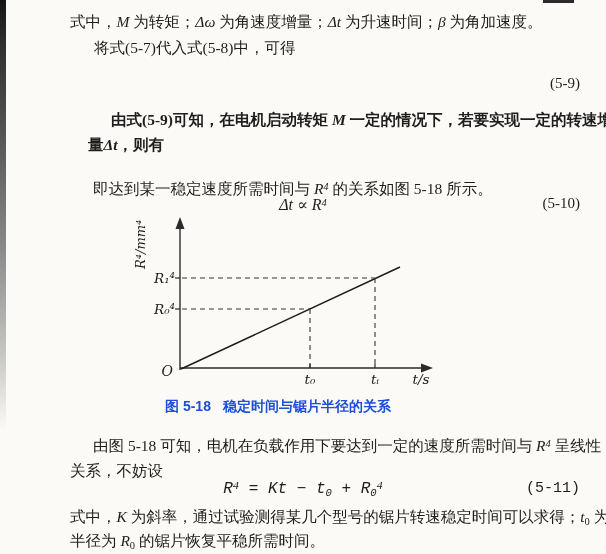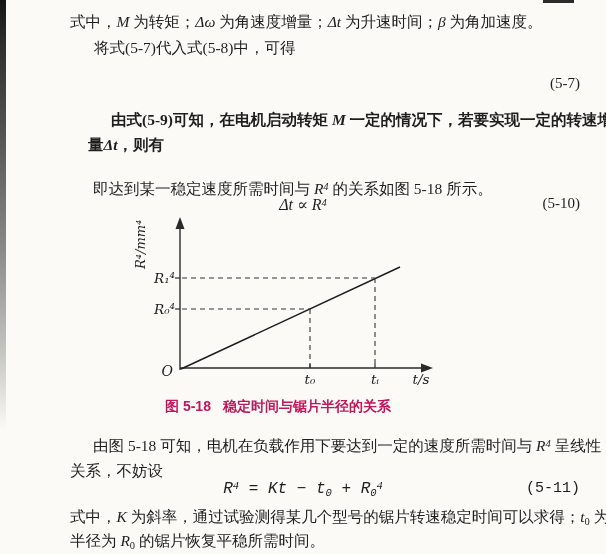--- a/index.html
+++ b/index.html
@@ -16,21 +16,21 @@
   sub{font-size:10.5px;vertical-align:-3px;line-height:0;}
   .eq{position:absolute;left:0;width:100%;text-align:center;font-size:16px;}
   .eq-body{display:inline-block;}
   .eq-num{position:absolute;right:26px;font-style:normal;font-size:15px;}
   .frac{display:inline-block;vertical-align:middle;text-align:center;line-height:1.15;margin:0 2px;}
   .fnum{display:block;border-bottom:1.3px solid #1e1e1e;padding:0 3px;}
   .fden{display:block;padding:0 3px;}
   .caption{
     position:absolute;top:398px;left:0;width:556px;text-align:center;
     font-family:"Liberation Sans","DejaVu Sans",sans-serif;
-    font-weight:700;font-size:14px;color:#be185d;
+    font-weight:700;font-size:14px;color:#1d4ed8;
   }
   .caption .cap-label{margin-right:12px;}
   .scan-edge{
     position:absolute;left:0;top:0;width:6px;height:430px;
     background:linear-gradient(180deg,#141414 0%,#2e2e2e 10%,#565656 32%,#8a8a8a 58%,#c5c5c2 82%,rgba(251,250,246,0) 100%);
   }
   .scan-mark{position:absolute;left:543px;top:0;width:31px;height:3px;background:#2b2b2b;}
   .figure{position:absolute;left:125px;top:213px;}
   .fig-text{font-family:"DejaVu Serif","DejaVu Sans",serif;font-style:italic;fill:#1e1e1e;}
 </style>
@@ -40,21 +40,21 @@
 <div class="page">
 
   <div class="scan-edge"></div>
   <div class="scan-mark"></div>
 
   <div class="para" style="left:25px;top:9px;width:565px;"><span>式中，</span><span class="it">M</span><span> 为转矩；</span><span class="it">Δω</span><span> 为角速度增量；</span><span class="it">Δt</span><span> 为升速时间；</span><span class="it">β</span><span> 为角加速度。</span></div>
 
   <div class="para" style="left:49px;top:35px;width:540px;"><span>将式(5-7)代入式(5-8)中，可得</span></div>
 
   <div class="eq" style="top:56px;">
-    <span class="eq-num" style="top:19px;">(5-7)</span>
+    <span class="eq-num" style="top:19px;">(5-9)</span>
   </div>
 
   <div class="para indent" style="left:43px;top:107px;width:565px;font-weight:bold;"><span>由式(5-9)可知，在电机启动转矩 </span><span class="it">M</span><span> 一定的情况下，若要实现一定的转速增</span><br><span>量</span><span class="it">Δt</span><span>，则有</span></div>
 
   <div class="eq" style="top:151px;margin-top:44px;">
     <span class="eq-body"><span class="it">Δt</span><span> ∝ </span><span class="it">R</span><sup class="it">4</sup></span>
     <span class="eq-num" style="top:0;">(5-10)</span>
   </div>
 
   <div class="para indent" style="left:25px;top:176px;width:565px;"><span>即达到某一稳定速度所需时间与 </span><span class="it">R</span><sup class="it">4</sup><span> 的关系如图 5-18 所示。</span></div>

